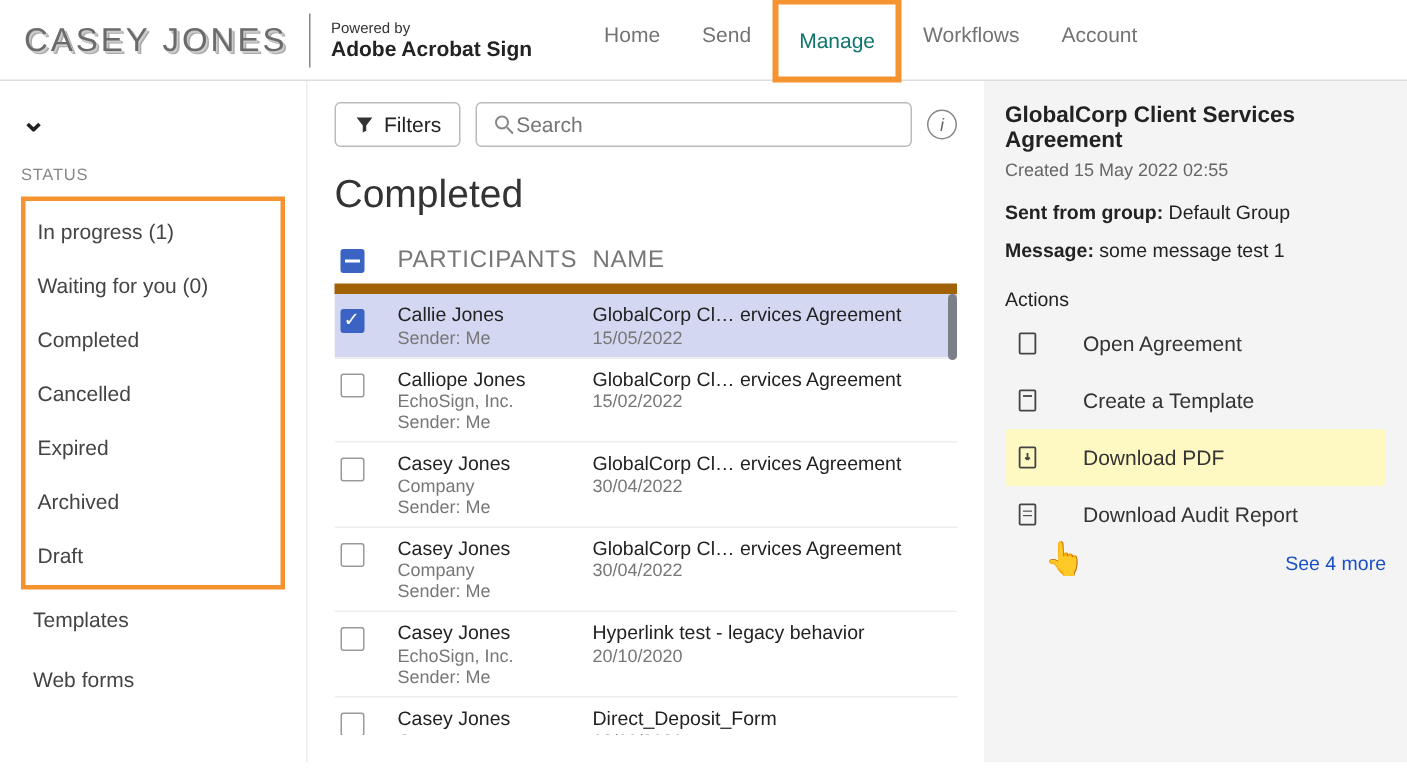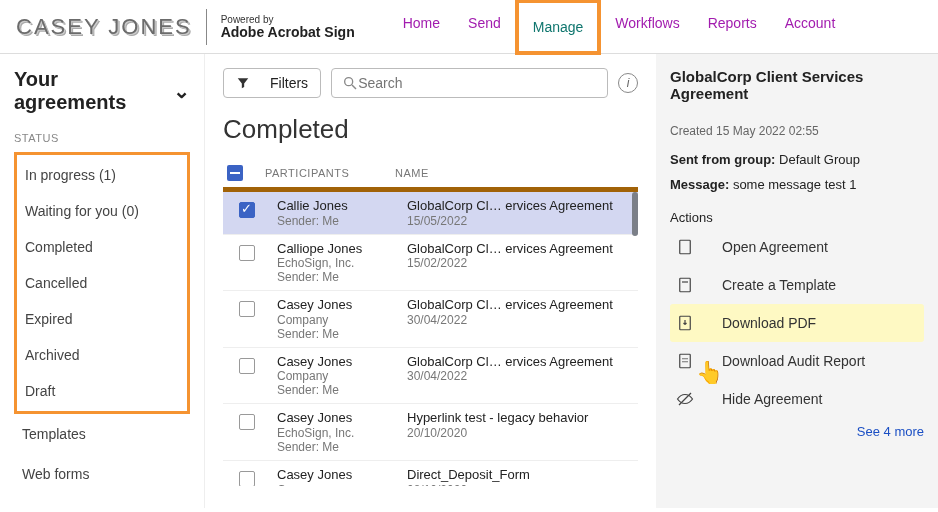--- a/index.html
+++ b/index.html
@@ -6,59 +6,59 @@
 body{width:938px;height:512px;background:#fff;position:relative;color:#222;overflow:hidden}
 .shadow{position:absolute;inset:0;box-shadow:0 4px 12px rgba(0,0,0,.5);pointer-events:none}
 
 
 .topbar{display:flex;align-items:center;height:54px;padding:0 16px;border-bottom:1px solid #ddd}
 .brand{font-family:Impact,sans-serif;letter-spacing:2px;font-size:22px;color:#6b6b6b;text-shadow:1px 1px 0 #ccc,2px 2px 0 #aaa}
 .vrule{width:1px;height:36px;background:#888;margin:0 14px}
 .powered{font-size:10px;color:#333}
 .adobe{font-size:14px;font-weight:bold;line-height:1.05}
 .nav{display:flex;margin-left:34px;gap:0}
-.navitem{padding:16px 14px;font-size:14px;color:#a21caf;cursor:pointer}
+.navitem{padding:16px 14px;font-size:14px;color:#737373;cursor:pointer}
 .navitem.active{border:4px solid #f59331;color:#0f766e}
 
 .main{display:grid;grid-template-columns:205px 1fr 282px;height:454px}
 
 
 .sidebar{padding:14px 14px 0 14px;border-right:1px solid #eee}
 .sidetitle{font-size:20px;font-weight:bold;display:flex;align-items:center;gap:8px;margin-bottom:18px}
 .statuslbl{font-size:11px;color:#888;letter-spacing:.5px;margin-bottom:8px}
 .statusbox{border:3px solid #f59331;padding:2px 0}
 .sideitem{padding:10px 8px;font-size:14px;color:#444;cursor:pointer}
 .sideitem.plain{padding:12px 8px}
 
 
 .center{padding:14px 18px 0 18px;position:relative}
 .toolbar{display:flex;align-items:center;gap:10px;margin-bottom:16px}
-.filters{display:flex;align-items:center;gap:20px;border:1px solid #bbb;border-radius:4px;padding:6px 12px;font-size:14px;cursor:pointer}
+.filters{display:flex;align-items:center;gap:6px;border:1px solid #bbb;border-radius:4px;padding:6px 12px;font-size:14px;cursor:pointer}
 .search{flex:1;display:flex;align-items:center;border:1px solid #bbb;border-radius:4px;padding:6px 10px}
 .search input{border:0;outline:0;flex:1;font-size:14px}
 .infocircle{width:20px;height:20px;border:1px solid #888;border-radius:50%;display:flex;align-items:center;justify-content:center;font-size:12px;font-style:italic;color:#666;cursor:pointer}
 .centerhead{font-size:26px;margin-bottom:14px;color:#333}
-.colhdr{display:grid;grid-template-columns:42px 130px 1fr;align-items:center;font-size:11px;color:#777;letter-spacing:.5px;padding:6px 0;border-bottom:5px solid #a16207}
+.colhdr{display:grid;grid-template-columns:42px 130px 1fr;align-items:center;font-size:16px;color:#777;letter-spacing:.5px;padding:6px 0;border-bottom:7px solid #a16207}
 .cbhead{width:16px;height:16px;background:#3b63c4;border-radius:2px;margin-left:4px;position:relative}
 .cbhead::after{content:"";position:absolute;left:3px;right:3px;top:7px;height:2px;background:#fff}
 .rows{height:294px;overflow:hidden;position:relative}
-.row{display:grid;grid-template-columns:42px 130px 1fr;align-items:flex-start;padding:6px 12px;border-bottom:1px solid #eee;font-size:13px}
+.row{display:grid;grid-template-columns:42px 130px 1fr;align-items:flex-start;padding:6px 0;border-bottom:1px solid #eee;font-size:13px}
 .row.sel{background:#d3d7f1}
 .cb{width:16px;height:16px;border:1px solid #999;border-radius:2px;margin:4px 0 0 4px;cursor:pointer}
 .cb.on{background:#3b63c4;border-color:#3b63c4;position:relative}
 .cb.on::after{content:"✓";color:#fff;position:absolute;left:1px;top:-2px;font-size:13px}
 .pname{line-height:1.2}
 .psub{color:#777;font-size:12px}
 .aname{line-height:1.2}
 .adate{color:#777;font-size:12px}
 .thumb{position:absolute;right:0;top:0;width:6px;height:44px;background:#7b7f88;border-radius:3px}
 
 
 .rpanel{background:#f4f4f4;padding:14px 14px 0 14px;position:relative}
-.rtitle{font-size:15px;font-weight:bold;margin-bottom:22px}
+.rtitle{font-size:15px;font-weight:bold;margin-bottom:4px}
 .rmeta{font-size:12px;color:#666;margin-bottom:14px}
 .kvrow{font-size:13px;margin-bottom:10px}
 .kvrow b{font-weight:bold}
 .actions{font-size:13px;font-weight:normal;margin:18px 0 3px}
 .actitem{display:flex;align-items:center;gap:28px;padding:10px 6px;font-size:14px;color:#333;cursor:pointer;border-radius:3px}
 .actitem.hl{background:#fef9c3}
 .aicon{width:18px;flex:0 0 18px}
 .seemore{color:#1b4fc4;font-size:13px;text-align:right;margin-top:6px;cursor:pointer}
 .cursor{position:absolute;left:40px;top:306px;font-size:22px;pointer-events:none}
 svg{display:block}
@@ -71,30 +71,28 @@
   <div class="vrule"></div>
   <div>
     <div class="powered">Powered by</div>
     <div class="adobe">Adobe Acrobat Sign</div>
   </div>
   <div class="nav" id="nav">
       <div class="navitem">Home</div>
       <div class="navitem">Send</div>
       <div class="navitem active">Manage</div>
       <div class="navitem">Workflows</div>
-      <div class="navitem">Reports</div>
       <div class="navitem">Account</div>
     </div>
 </div>
 
 <div class="main">
 
   <div class="sidebar">
     <div class="sidetitle">
-      <span>Your agreements</span>
       <span>⌄</span>
     </div>
     <div class="statuslbl">STATUS</div>
     <div class="statusbox" id="statusitems">
         <div class="sideitem">In progress (1)</div>
         <div class="sideitem">Waiting for you (0)</div>
         <div class="sideitem">Completed</div>
         <div class="sideitem">Cancelled</div>
         <div class="sideitem">Expired</div>
         <div class="sideitem">Archived</div>
@@ -256,28 +254,19 @@
         <div class="actitem">
           <span class="aicon">
             <svg width="18" height="18" viewBox="0 0 24 24">
               <rect x="5" y="3" width="14" height="18" rx="1" fill="none" stroke="#444" stroke-width="1.6"></rect>
               <line x1="8" y1="9" x2="16" y2="9" stroke="#444"></line>
               <line x1="8" y1="13" x2="16" y2="13" stroke="#444"></line>
             </svg>
           </span>
           <span>Download Audit Report</span>
         </div>
-        <div class="actitem">
-          <span class="aicon">
-            <svg width="18" height="18" viewBox="0 0 24 24">
-              <path d="M2 12s4-6 10-6 10 6 10 6-4 6-10 6S2 12 2 12z" fill="none" stroke="#444" stroke-width="1.6"></path>
-              <line x1="4" y1="20" x2="20" y2="4" stroke="#444" stroke-width="1.6"></line>
-            </svg>
-          </span>
-          <span>Hide Agreement</span>
-        </div>
       </div>
     <div class="seemore">See 4 more</div>
     <div class="cursor">👆</div>
   </div>
 </div>
 
 <div class="shadow"></div>
 
 </body></html>

